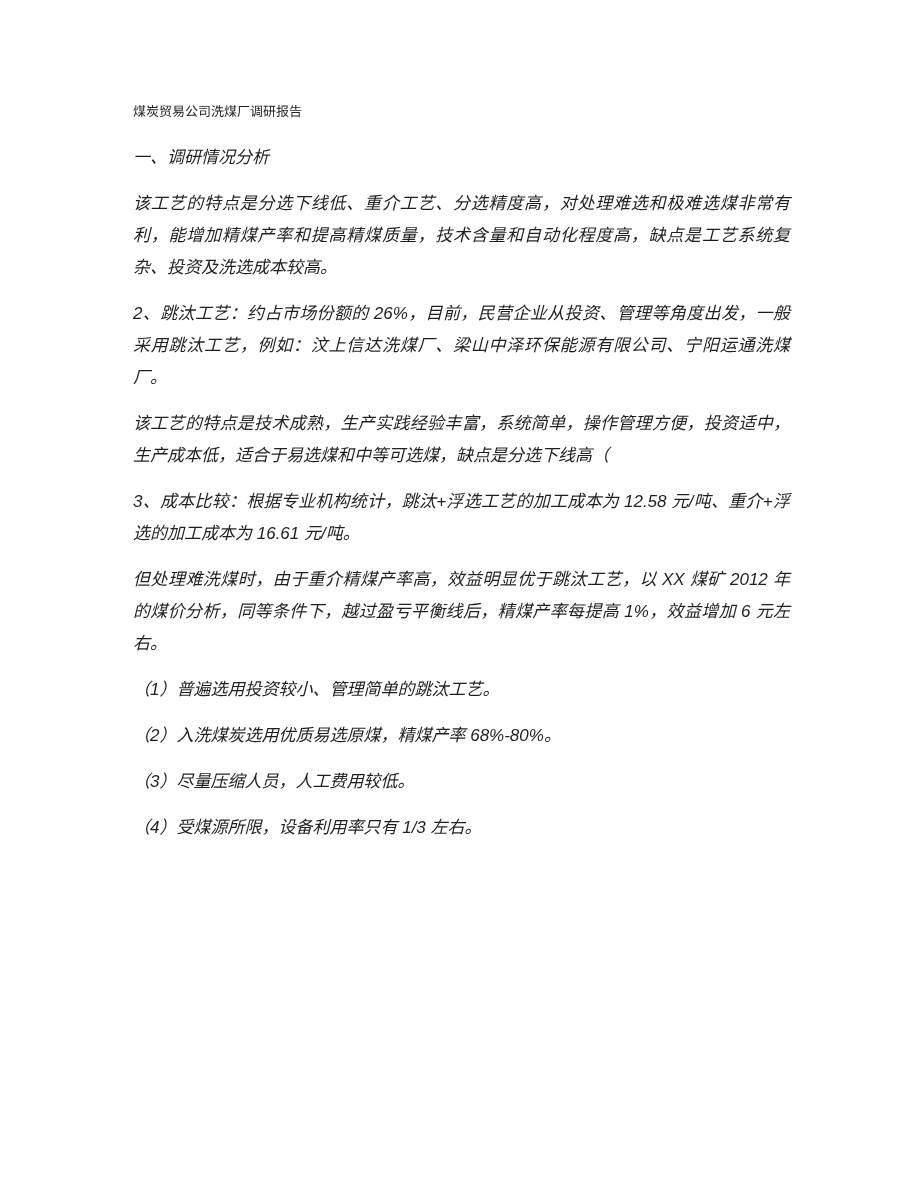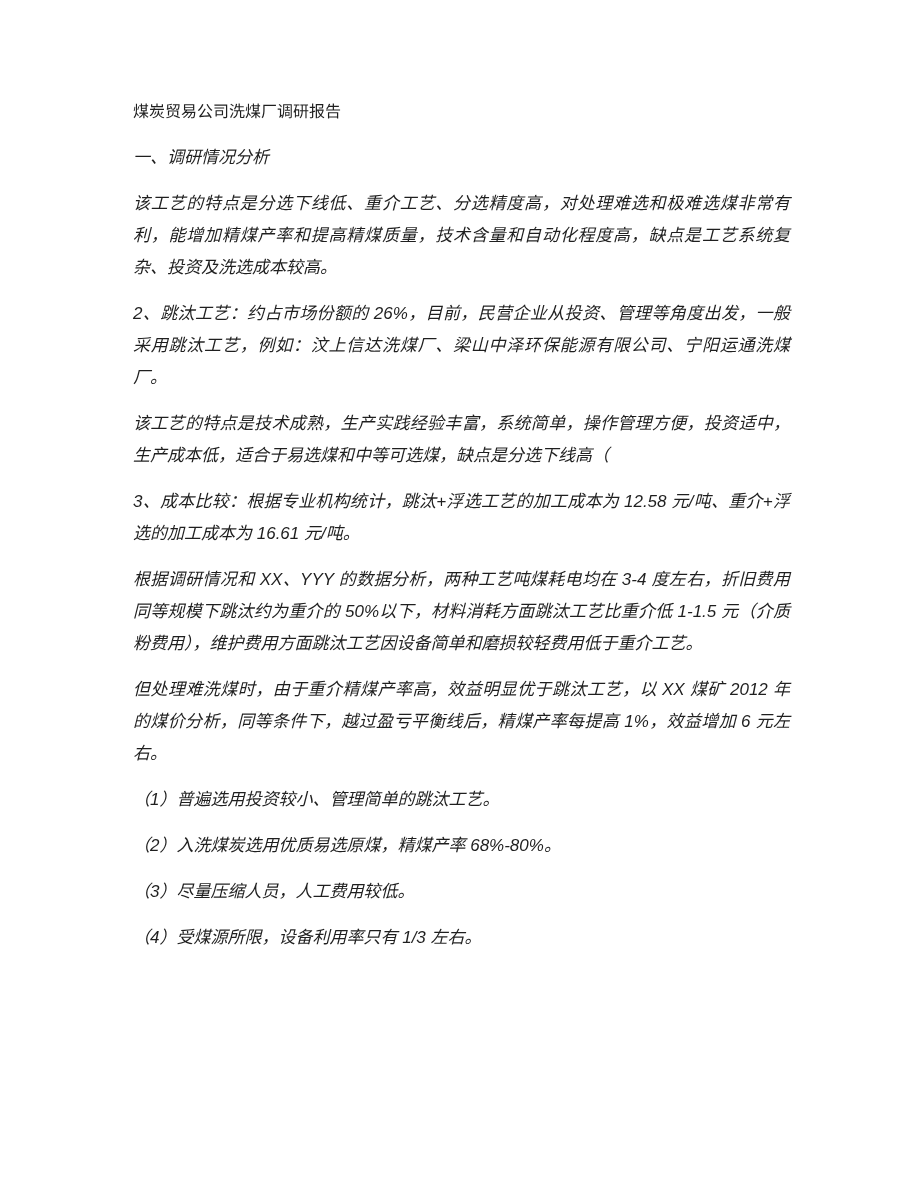--- a/index.html
+++ b/index.html
@@ -16,21 +16,21 @@
   }
   .page {
     box-sizing: border-box;
     width: 920px;
     height: 1191px;
     padding: 96px 130px 40px 133px;
     overflow: hidden;
     background: #ffffff;
   }
   .doc-title {
-    font-size: 16px;
+    font-size: 13px;
     font-weight: 400;
     line-height: 32px;
     margin: 0 0 14px 0;
     text-align: left;
   }
   .para {
     font-size: 17px;
     font-weight: 400;
     line-height: 32px;
     margin: 0 0 14px 0;
@@ -47,20 +47,19 @@
 <body>
 
 <div class="page">
   <h1 class="doc-title">煤炭贸易公司洗煤厂调研报告</h1>
 
   <p class="para">一、调研情况分析</p>
   <p class="para">该工艺的特点是分选下线低、重介工艺、分选精度高，对处理难选和极难选煤非常有利，能增加精煤产率和提高精煤质量，技术含量和自动化程度高，缺点是工艺系统复杂、投资及洗选成本较高。</p>
   <p class="para">2、跳汰工艺：约占市场份额的 26%，目前，民营企业从投资、管理等角度出发，一般采用跳汰工艺，例如：汶上信达洗煤厂、梁山中泽环保能源有限公司、宁阳运通洗煤厂。</p>
   <p class="para">该工艺的特点是技术成熟，生产实践经验丰富，系统简单，操作管理方便，投资适中，生产成本低，适合于易选煤和中等可选煤，缺点是分选下线高（</p>
   <p class="para">3、成本比较：根据专业机构统计，跳汰+浮选工艺的加工成本为 12.58 元/吨、重介+浮选的加工成本为 16.61 元/吨。</p>
-  <p class="para">根据调研情况和 XX、YYY 的数据分析，两种工艺吨煤耗电均在 3-4 度左右，折旧费用同等规模下跳汰约为重介的 50%以下，材料消耗方面跳汰工艺比重介低 1-1.5 元（介质粉费用），维护费用方面跳汰工艺因设备简单和磨损较轻费用低于重介工艺。</p>
   <p class="para">但处理难洗煤时，由于重介精煤产率高，效益明显优于跳汰工艺，以 XX 煤矿 2012 年的煤价分析，同等条件下，越过盈亏平衡线后，精煤产率每提高 1%，效益增加 6 元左右。</p>
   <p class="para">（1）普遍选用投资较小、管理简单的跳汰工艺。</p>
   <p class="para">（2）入洗煤炭选用优质易选原煤，精煤产率 68%-80%。</p>
   <p class="para">（3）尽量压缩人员，人工费用较低。</p>
   <p class="para">（4）受煤源所限，设备利用率只有 1/3 左右。</p>
 
 </div>
 
 </body></html>

